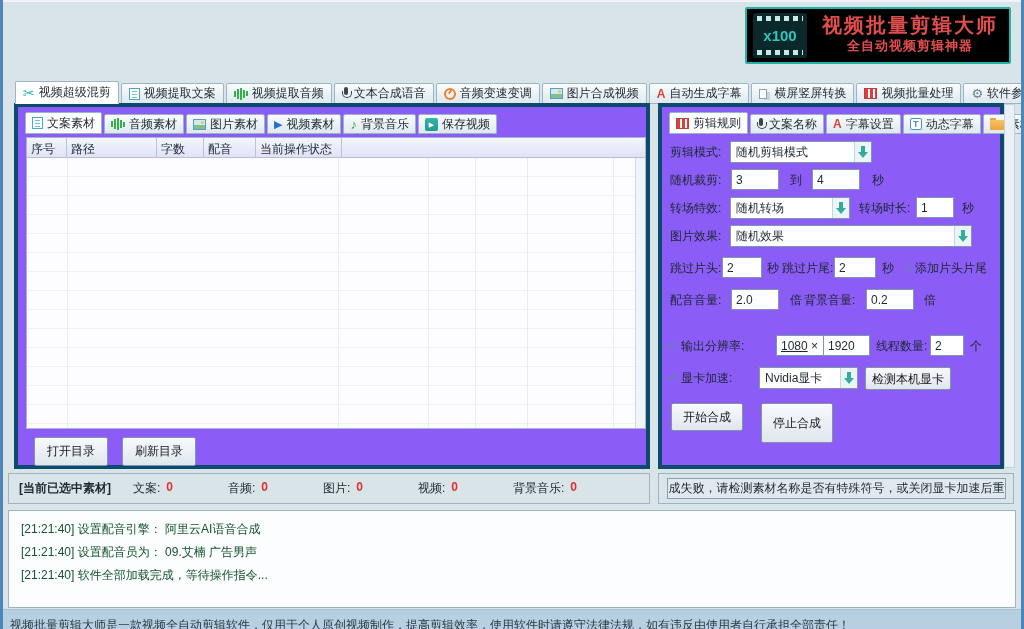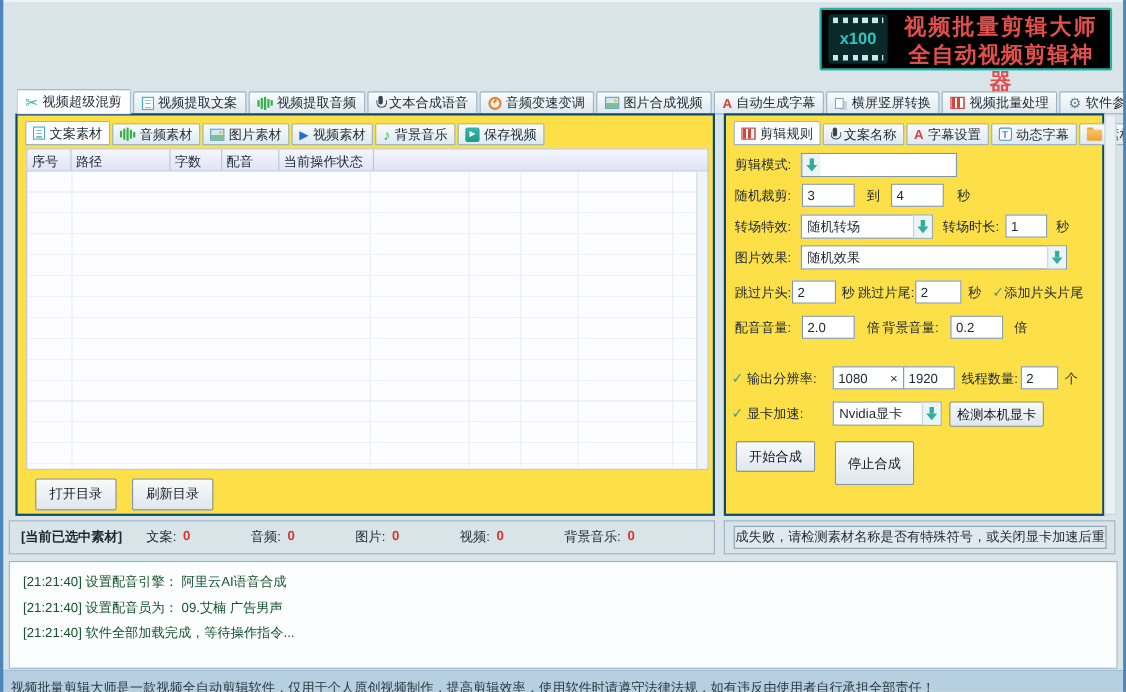--- a/index.html
+++ b/index.html
@@ -23,21 +23,21 @@
   .film-icon{ position:relative; width:54px; height:45px; background:#0b282b; border-radius:3px;
     display:flex; align-items:center; justify-content:center; flex:none;}
   .film-icon::before, .film-icon::after{
     content:""; position:absolute; left:4px; right:4px; height:5px;
     background:repeating-linear-gradient(90deg,#c7eae5 0 5px,#0b282b 5px 9px);
   }
   .film-icon::before{ top:3px; } .film-icon::after{ bottom:3px; }
   .film-badge{ color:#2cc8bd; font-weight:bold; font-size:15px; }
   .logo-text{ flex:1; text-align:center; color:#e14f4d; line-height:1.25;}
   .logo-title{ font-size:20px; font-weight:bold; letter-spacing:2px; }
-  .logo-subtitle{ font-size:20px; font-weight:bold; letter-spacing:1px; }
+  .logo-subtitle{ font-size:13px; font-weight:bold; letter-spacing:1px; }
 
   
   .tabrow{ position:absolute; display:flex; gap:2px; align-items:flex-end; }
   #main-tabs{ left:15px; top:81px; }
   .tab{
     display:inline-flex; align-items:center; gap:4px;
     height:21px; padding:0 7px;
     border:1px solid #9bb5c8; border-radius:2px 2px 0 0;
     background:linear-gradient(#f9fcfd,#dfe9f0);
     cursor:default; white-space:nowrap;
@@ -76,21 +76,21 @@
     display:inline-flex; align-items:center; justify-content:center;}
   .ic-save::before{ content:"▶"; color:#fff; font-size:7px;}
   .ic-T{ width:12px; height:12px; border:1px solid #4a90c8; border-radius:2px; background:#fff;
     display:inline-flex; align-items:center; justify-content:center;}
   .ic-T::before{ content:"T"; font-size:9px; font-weight:bold; color:#4a90c8;}
   .ic-folder{ width:14px; height:10px; background:linear-gradient(#f6c267,#eda33d); border-radius:1px; position:relative; margin-top:2px;}
   .ic-folder::before{ content:""; position:absolute; top:-2px; left:0; width:6px; height:2px; background:#eda33d; border-radius:1px 1px 0 0;}
   .check::before{ content:"✓"; color:#4f978d; font-weight:bold; font-size:13px;}
 
   
-  .groupbox{ position:absolute; border:2px solid #0c4a6e; background:#fde047; }
+  .groupbox{ position:absolute; border:4px solid #0c4a6e; background:#8b5cf6; }
   #left-panel{ left:14px; top:103px; width:636px; height:366px; }
   #right-panel{ left:658px; top:103px; width:346px; height:366px; }
   .subtabs{ position:absolute; left:7px; top:5px; display:flex; gap:2px; align-items:flex-end;}
   .subtab{ display:inline-flex; align-items:center; gap:4px; height:20px; padding:0 6px;
     border:1px solid #9bb5c8; border-radius:2px 2px 0 0;
     background:linear-gradient(#f9fcfd,#dfe9f0); white-space:nowrap;}
   .subtab.active{ background:#fff; height:22px;}
 
   
   #table{ position:absolute; left:8px; top:30px; width:620px; height:292px; border:1px solid #a9b5cf; background:#fff;}
@@ -273,20 +273,21 @@
     </div>
     <div class="subtab">
       <i class="ic ic-folder"></i>
       <span>素材目录</span>
     </div>
   </div>
 
   <div class="frow" style="top:34px">
     <span class="flabel" style="left:8px">剪辑模式:</span>
     <div class="combo" style="left:68px; width:142px">
+      <span class="combo-text">随机剪辑模式</span>
       <span class="combo-arrow"></span>
     </div>
   </div>
 
   <div class="frow" style="top:62px">
     <span class="flabel" style="left:8px">随机裁剪:</span>
     <input class="tinput" style="left: 69px; width: 48px;" value="3">
     <span class="flabel" style="left:128px">到</span>
     <input class="tinput" style="left: 150px; width: 48px;" value="4">
     <span class="flabel" style="left:210px">秒</span>
@@ -326,21 +327,21 @@
     <input class="tinput" style="left: 69px; width: 48px;" value="2.0">
     <span class="flabel" style="left:128px">倍</span>
     <span class="flabel" style="left:142px">背景音量:</span>
     <input class="tinput" style="left: 204px; width: 48px;" value="0.2">
     <span class="flabel" style="left:262px">倍</span>
   </div>
 
   <div class="frow" style="top:228px">
     <i class="ic check" style="position:absolute;left:5px;top:4px"></i>
     <span class="flabel" style="left:19px">输出分辨率:</span>
-    <input class="tinput" style="left: 97px; width: 65px;" value="1080">
+    <input class="tinput" style="left: 114px; width: 65px; text-decoration: underline;" value="1080">
     <span class="flabel" style="left:149px">×</span>
     <input class="tinput" style="left: 161px; width: 47px;" value="1920">
     <span class="flabel" style="left:214px">线程数量:</span>
     <input class="tinput" style="left: 268px; width: 34px;" value="2">
     <span class="flabel" style="left:308px">个</span>
   </div>
 
   <div class="frow" style="top:260px">
     <i class="ic check" style="position:absolute;left:5px;top:4px"></i>
     <span class="flabel" style="left:19px">显卡加速:</span>

